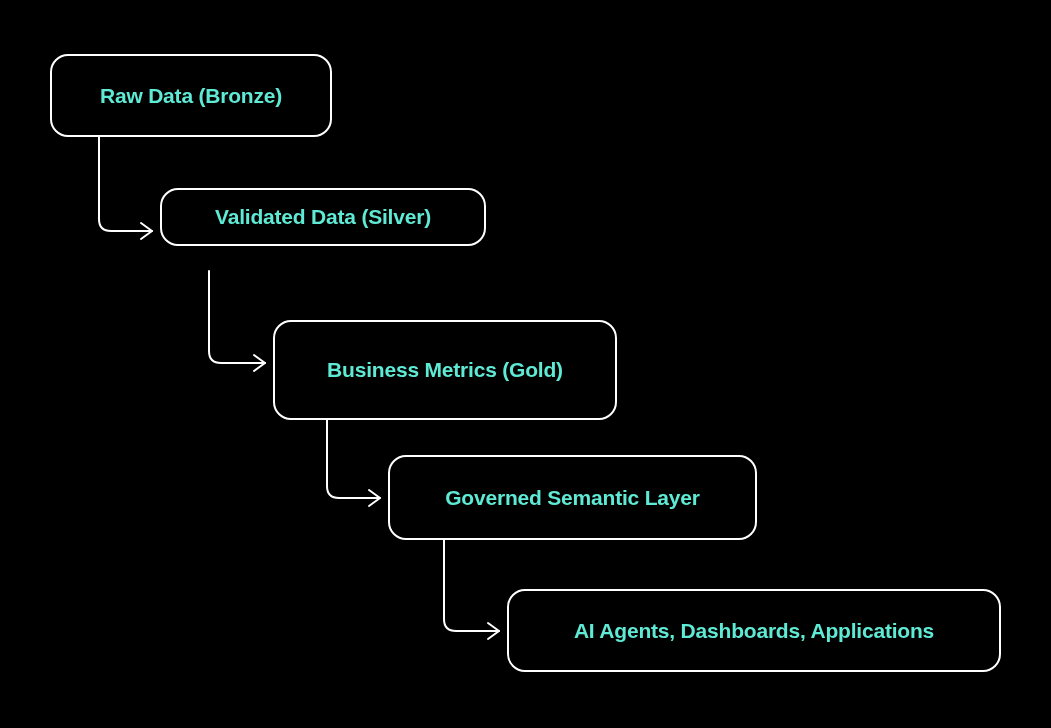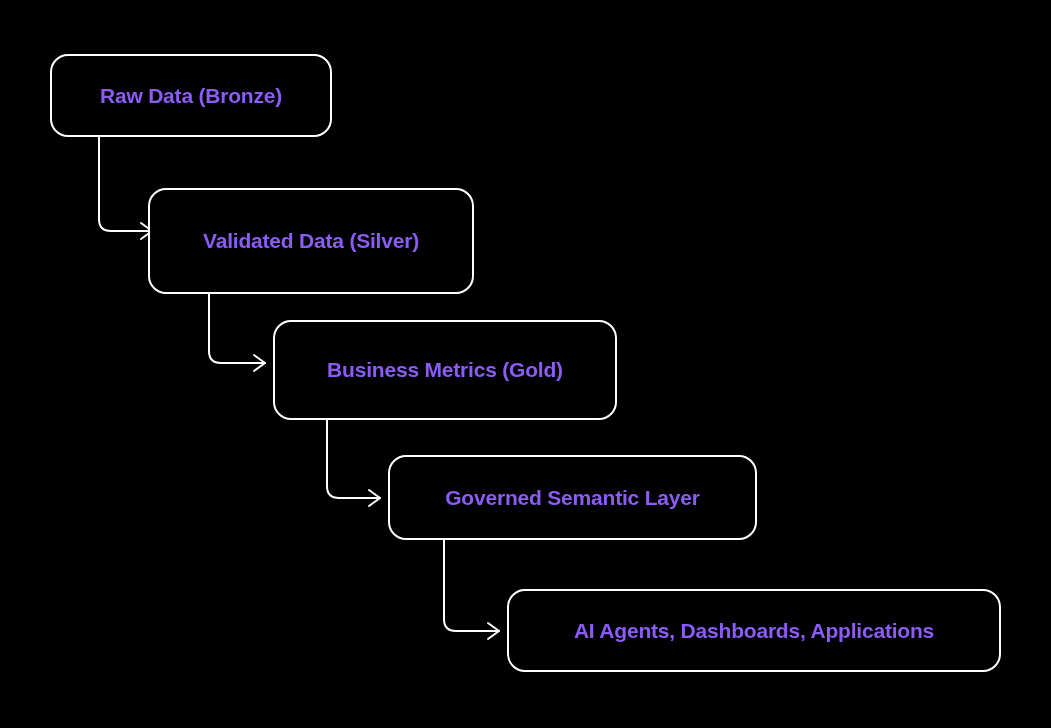--- a/index.html
+++ b/index.html
@@ -33,21 +33,21 @@
     box-sizing: border-box;
     border: 2px solid #ffffff;
     border-radius: 18px;
     background: #000000;
     display: flex;
     align-items: center;
     justify-content: center;
     z-index: 2;
   }
   .flow-node-label {
-    color: #8b5cf6;
+    color: #5eead4;
     font-family: "Liberation Sans", sans-serif;
     font-size: 21px;
     font-weight: bold;
     letter-spacing: -0.2px;
     white-space: nowrap;
     text-align: center;
     line-height: 1.1;
   }
 </style>
 </head>
@@ -65,21 +65,21 @@
         <path d="M 369 490 L 380 498 L 369 506"></path>
         <path d="M 444 540 L 444 619 Q 444 631 456 631 L 499 631"></path>
         <path d="M 488 623 L 499 631 L 488 639"></path>
       </g>
   </svg>
 
   <div class="flow-node" style="left: 50px; top: 54px; width: 282px; height: 83px;">
     <span class="flow-node-label">Raw Data (Bronze)</span>
   </div>
 
-  <div class="flow-node" style="left: 148px; top: 188px; width: 326px; height: 106px;">
+  <div class="flow-node" style="left: 160px; top: 188px; width: 326px; height: 58px;">
     <span class="flow-node-label">Validated Data (Silver)</span>
   </div>
 
   <div class="flow-node" style="left: 273px; top: 320px; width: 344px; height: 100px;">
     <span class="flow-node-label">Business Metrics (Gold)</span>
   </div>
 
   <div class="flow-node" style="left: 388px; top: 455px; width: 369px; height: 85px;">
     <span class="flow-node-label">Governed Semantic Layer</span>
   </div>

